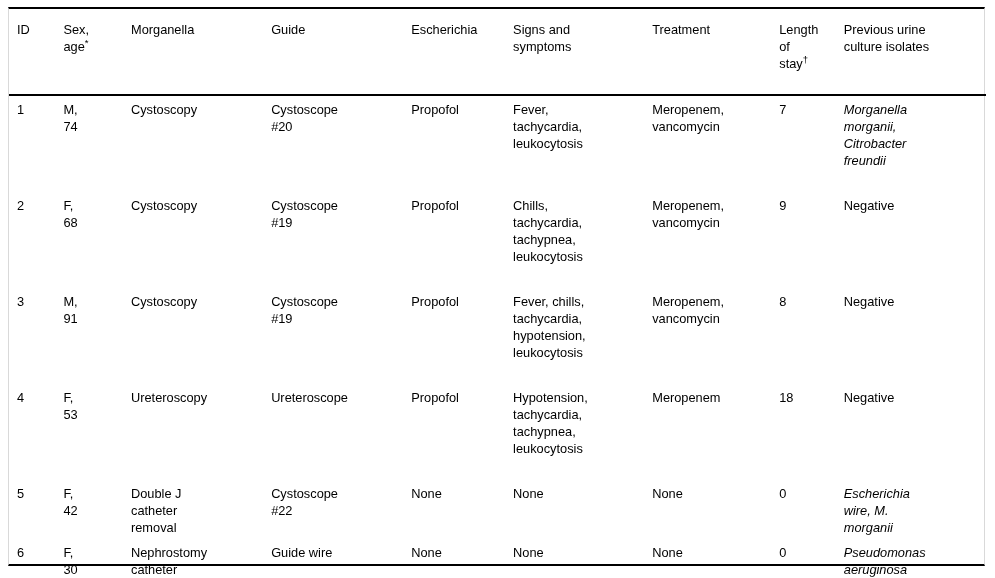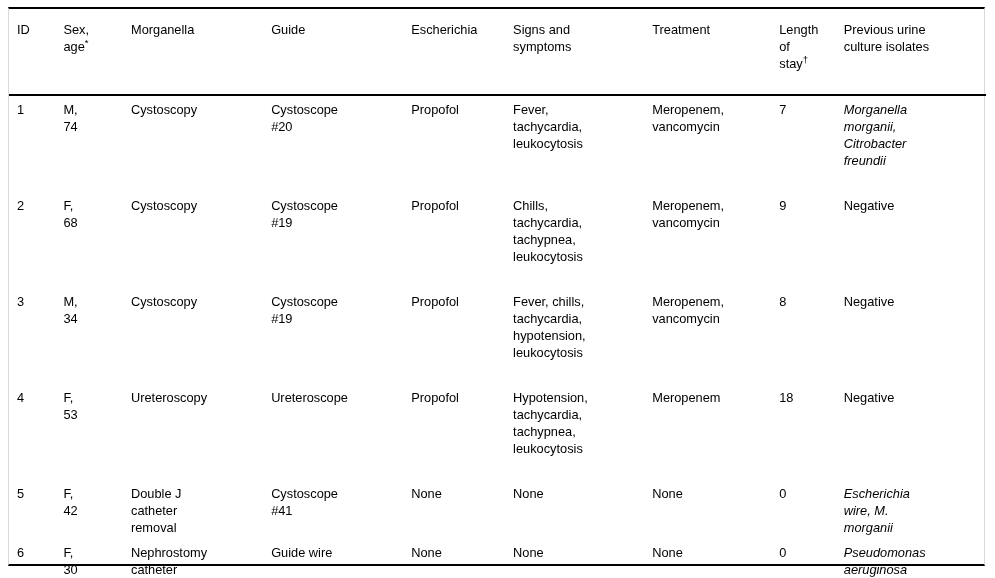--- a/index.html
+++ b/index.html
@@ -209,21 +209,21 @@
           <td>
             <span class="cell-line">Negative</span>
           </td>
         </tr>
         <tr class="data-row row-pad-lg">
           <td>
             <span class="cell-line">3</span>
           </td>
           <td>
             <span class="cell-line">M,</span>
-            <span class="cell-line">34</span>
+            <span class="cell-line">91</span>
           </td>
           <td>
             <span class="cell-line">Cystoscopy</span>
           </td>
           <td>
             <span class="cell-line">Cystoscope</span>
             <span class="cell-line">#19</span>
           </td>
           <td>
             <span class="cell-line">Propofol</span>
@@ -286,21 +286,21 @@
             <span class="cell-line">F,</span>
             <span class="cell-line">42</span>
           </td>
           <td>
             <span class="cell-line">Double J</span>
             <span class="cell-line">catheter</span>
             <span class="cell-line">removal</span>
           </td>
           <td>
             <span class="cell-line">Cystoscope</span>
-            <span class="cell-line">#41</span>
+            <span class="cell-line">#22</span>
           </td>
           <td>
             <span class="cell-line">None</span>
           </td>
           <td>
             <span class="cell-line">None</span>
           </td>
           <td>
             <span class="cell-line">None</span>
           </td>

